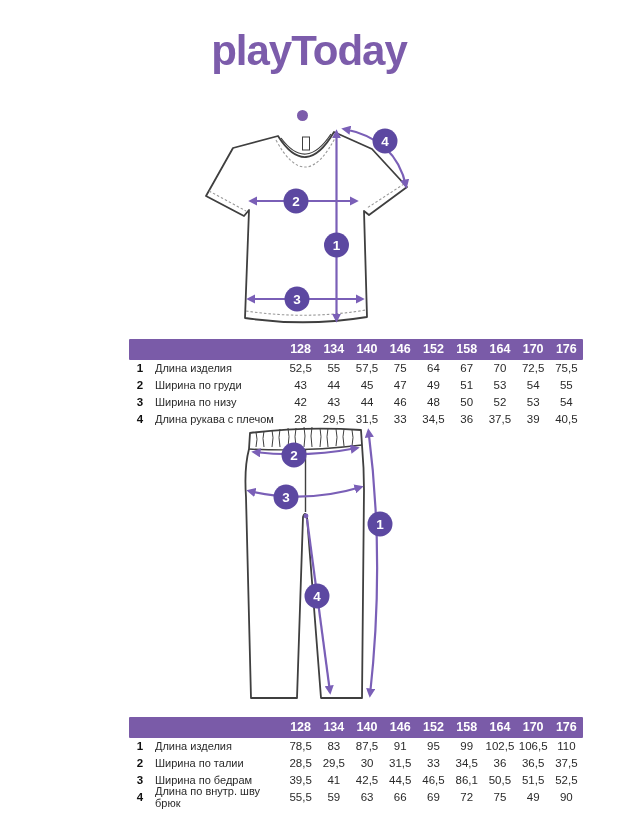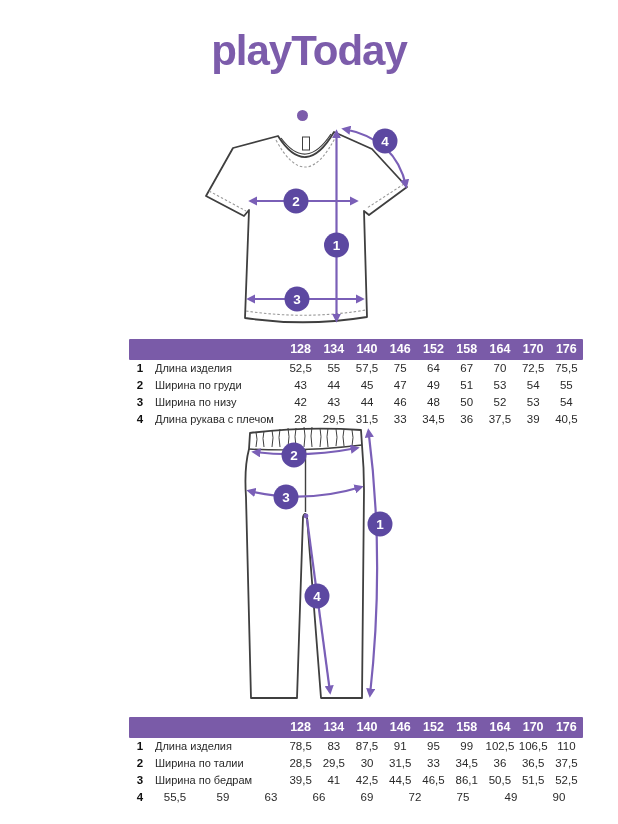--- a/index.html
+++ b/index.html
@@ -222,20 +222,21 @@
       <div class="st-val">42,5</div>
       <div class="st-val">44,5</div>
       <div class="st-val">46,5</div>
       <div class="st-val">86,1</div>
       <div class="st-val">50,5</div>
       <div class="st-val">51,5</div>
       <div class="st-val">52,5</div>
     </div>
     <div class="st-row">
       <div class="st-num">4</div>
+      <div class="st-label">Длина по внутр. шву брюк</div>
       <div class="st-val">55,5</div>
       <div class="st-val">59</div>
       <div class="st-val">63</div>
       <div class="st-val">66</div>
       <div class="st-val">69</div>
       <div class="st-val">72</div>
       <div class="st-val">75</div>
       <div class="st-val">49</div>
       <div class="st-val">90</div>
     </div>

